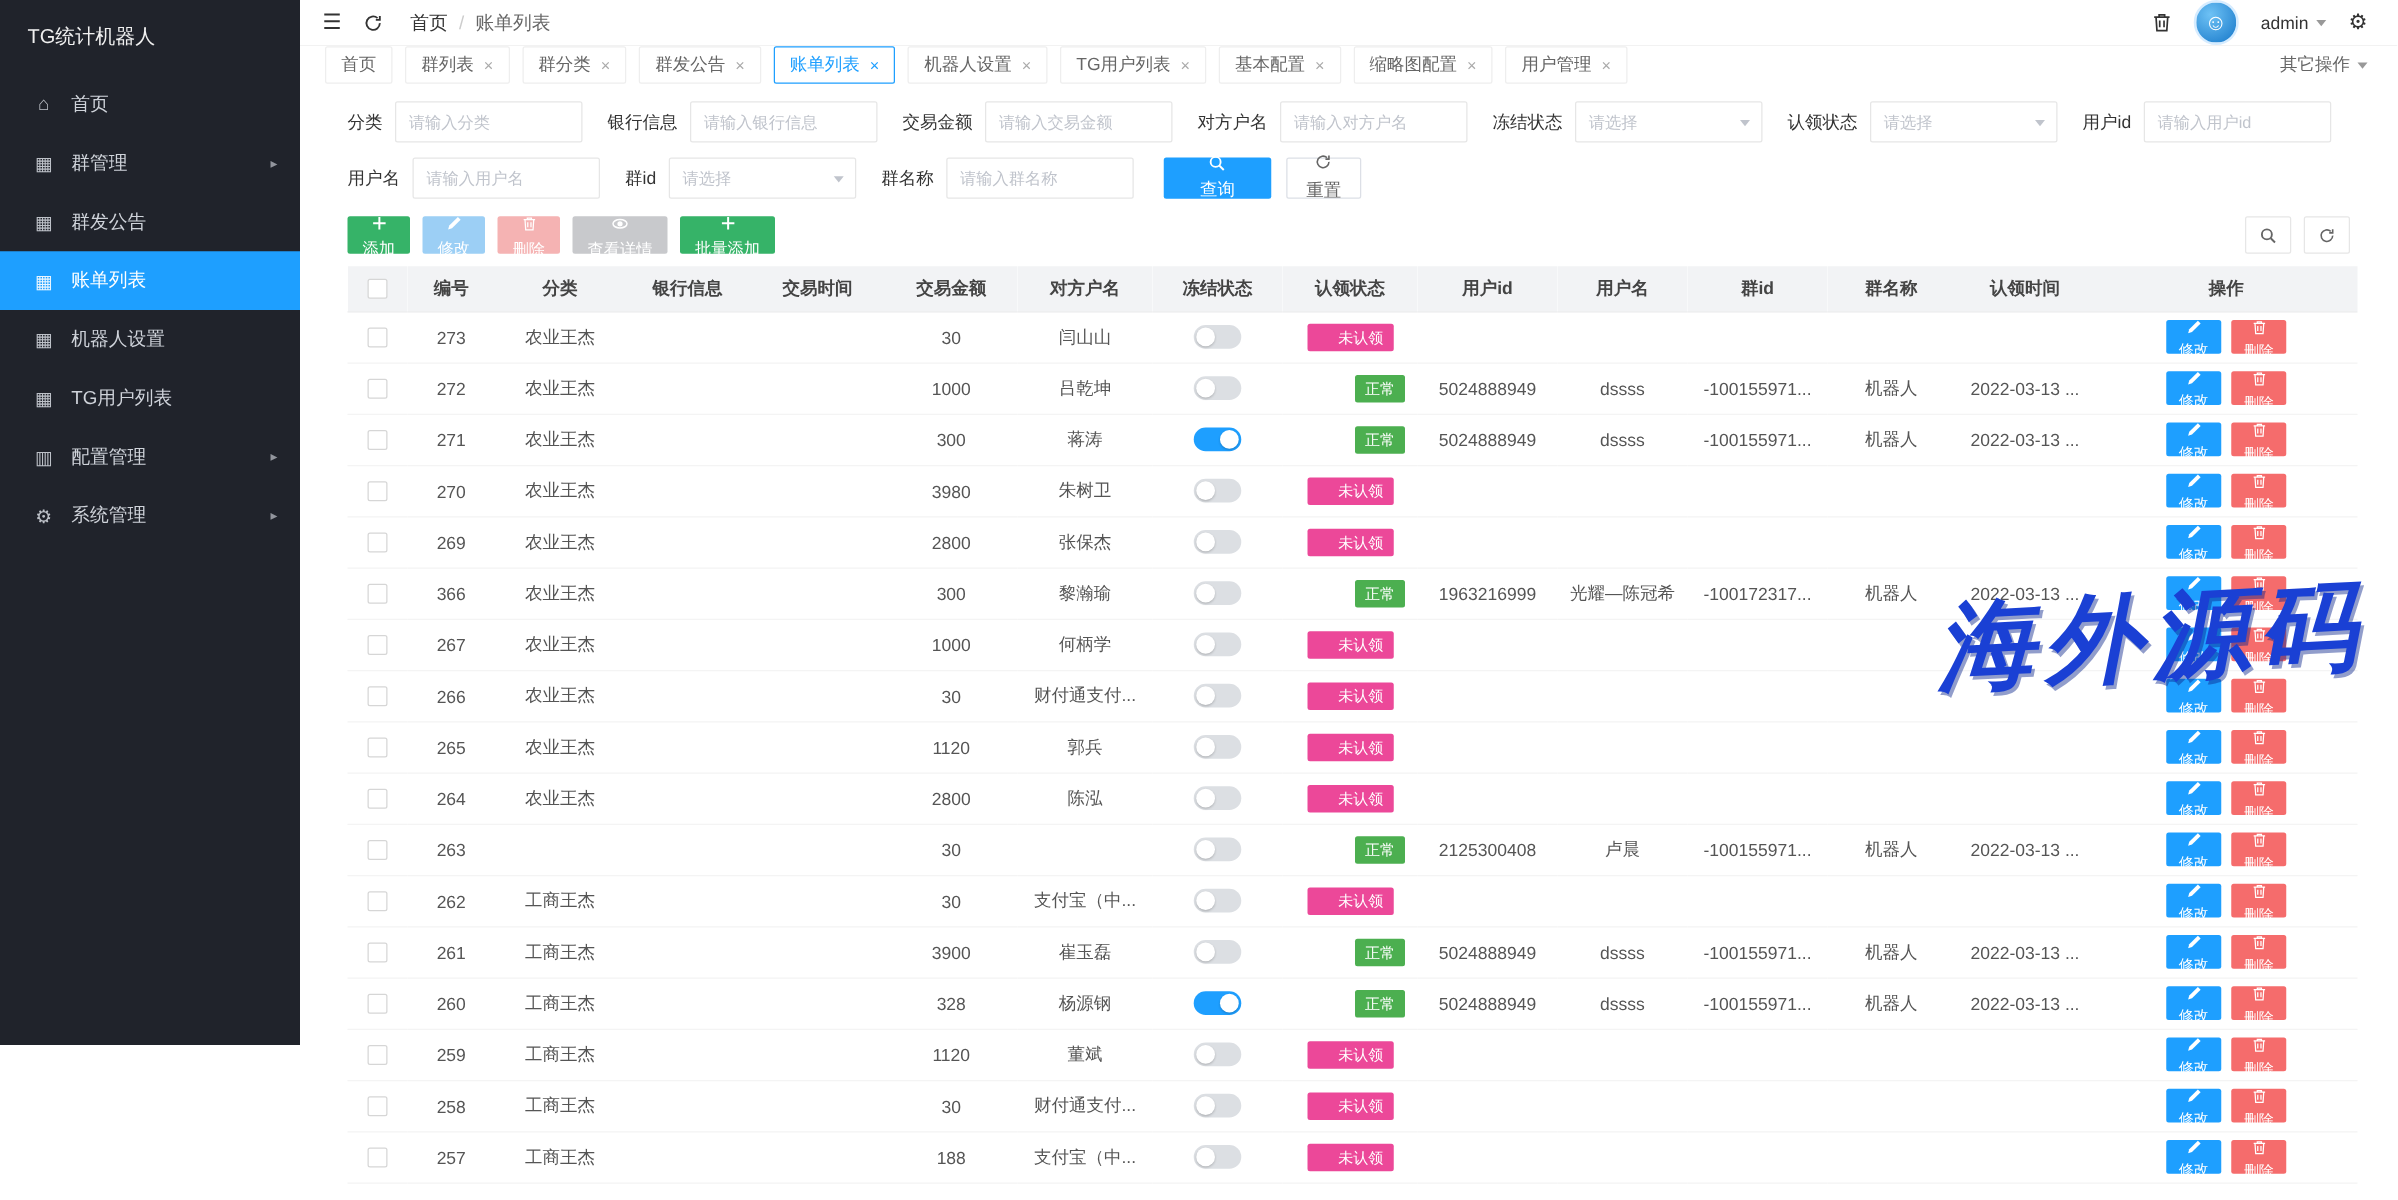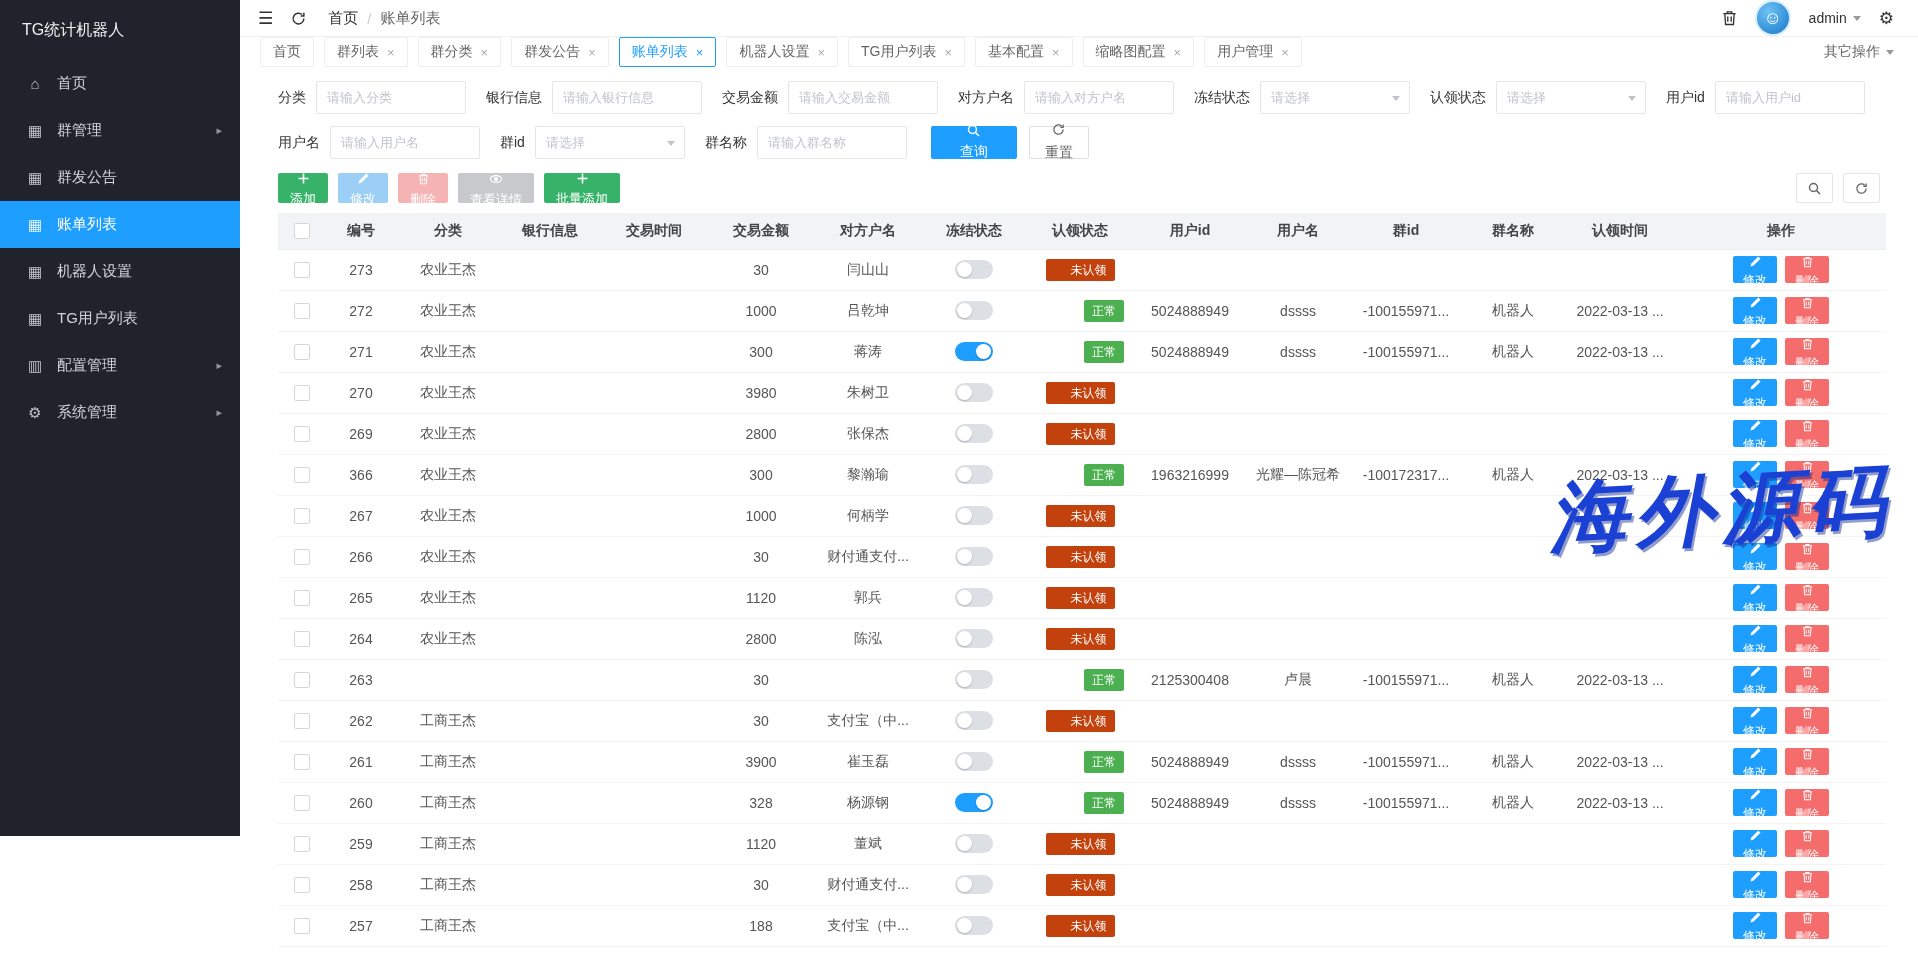--- a/index.html
+++ b/index.html
@@ -90,21 +90,21 @@
     display:inline-block; vertical-align:middle; cursor:pointer; }
   .toggle { width:38px; height:19px; border-radius:10px; background:#dcdfe3; display:inline-block;
     position:relative; vertical-align:middle; cursor:pointer; }
   .toggle::after { content:''; position:absolute; width:15px; height:15px; border-radius:50%;
     background:#fff; top:2px; left:2px; box-shadow:0 1px 2px rgba(0,0,0,.2); }
   .toggle.on { background:#1E9FFF; }
   .toggle.on::after { left:21px; }
   .badge { display:inline-block; padding:0 8px; height:22px; line-height:22px; border-radius:2px;
     color:#fff; font-size:12px; }
   .badge.ok { background:#4CAF50;margin-left:48px; }
-  .badge.no { background:#c2410c;padding-left:25px; }
+  .badge.no { background:#ec4899;padding-left:25px; }
   .rbtn { height:27px; padding:0 10px; border:none; border-radius:2px; color:#fff; font-size:12px;
     display:inline-flex; align-items:center; gap:5px; margin:0 4px; cursor:pointer; vertical-align:middle; }
   .rbtn.edit { background:#1E9FFF; }
   .rbtn.del { background:#F56C6C; }
 
   
   .watermark { position:absolute; right:25px; top:458px; z-index:60; pointer-events:none;
     font-family:"DejaVu Serif","Liberation Serif",serif; font-style:italic; font-weight:bold;
     font-size:78px; letter-spacing:8px; color:#1a40d4; transform:rotate(-3deg);
     text-shadow:2px 3px 0 rgba(12,38,140,.45); white-space:nowrap; }

